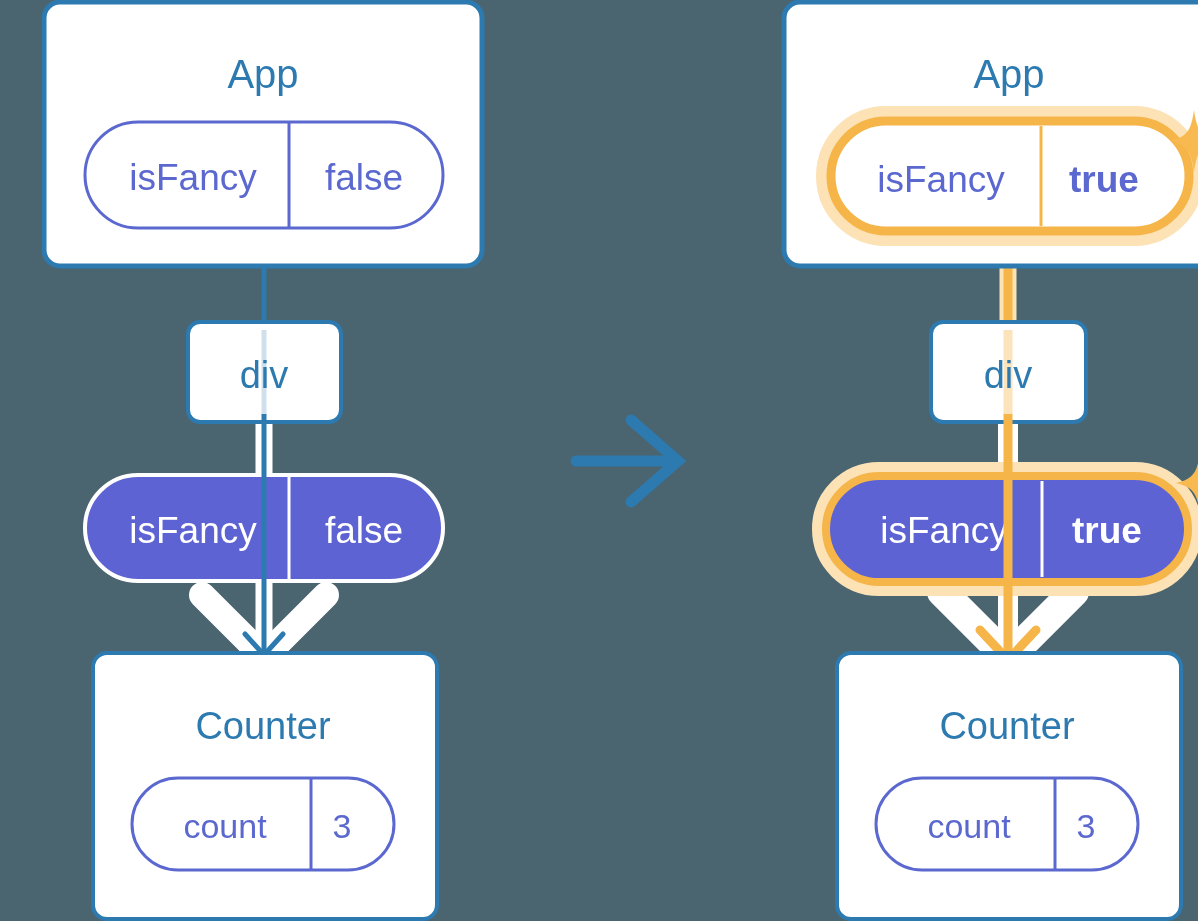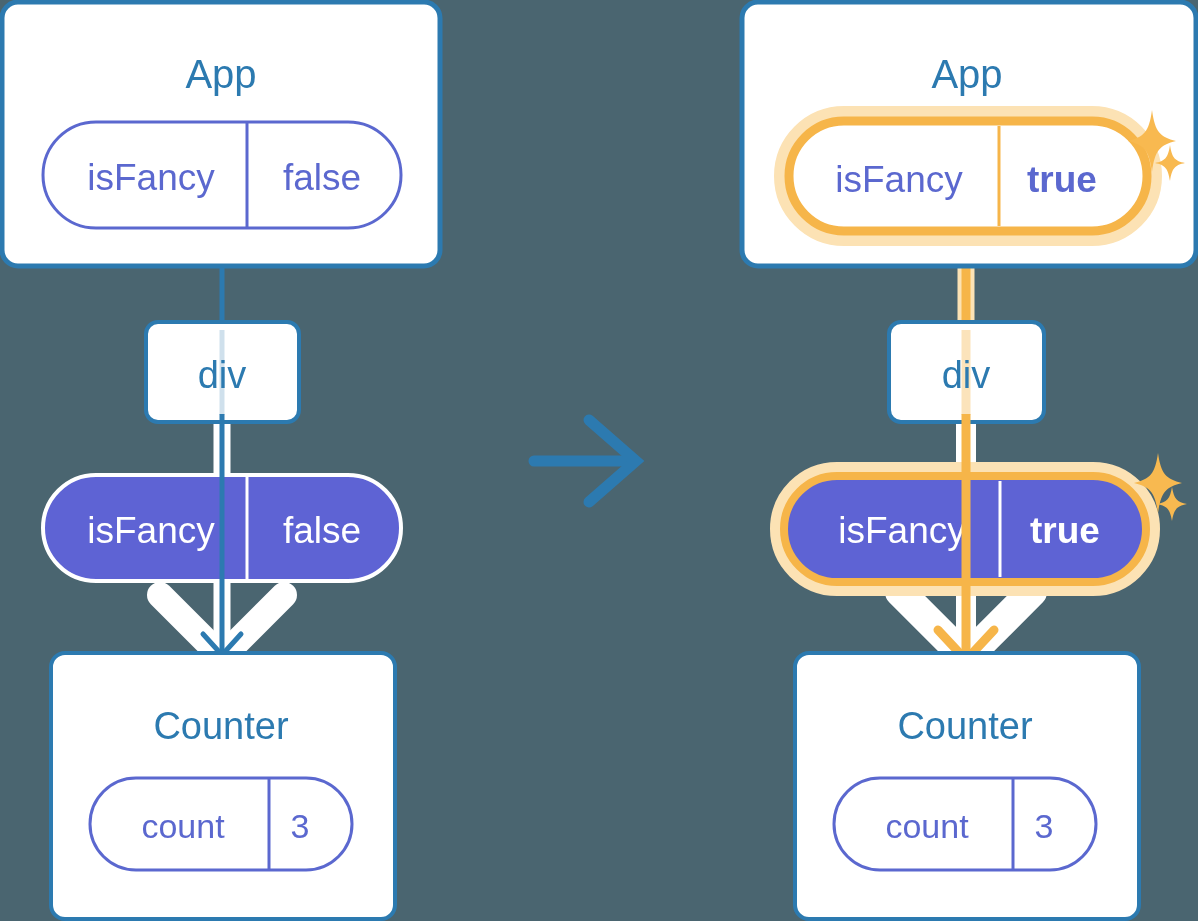--- a/index.html
+++ b/index.html
@@ -3,21 +3,21 @@
 <meta charset="utf-8">
 <style>
   html,body{margin:0;padding:0;}
   body{
     width:1198px;height:921px;
     background:#4a6570;
     font-family:"Liberation Sans", sans-serif;
     overflow:hidden;
     position:relative;
   }
-  #stage{position:absolute;inset:0;width:1002px;height:921px;}
+  #stage{position:absolute;inset:0;width:1002px;height:921px;margin-left:42px;}
   svg{display:block;}
   .lbl{pointer-events:none;}
 </style>
 </head>
 <body style="background: rgb(74, 101, 112);">
 
 <div id="stage">
 <svg id="root" width="1198" height="921" viewBox="0 0 1198 921" xmlns="http://www.w3.org/2000/svg">
 
   <g>

